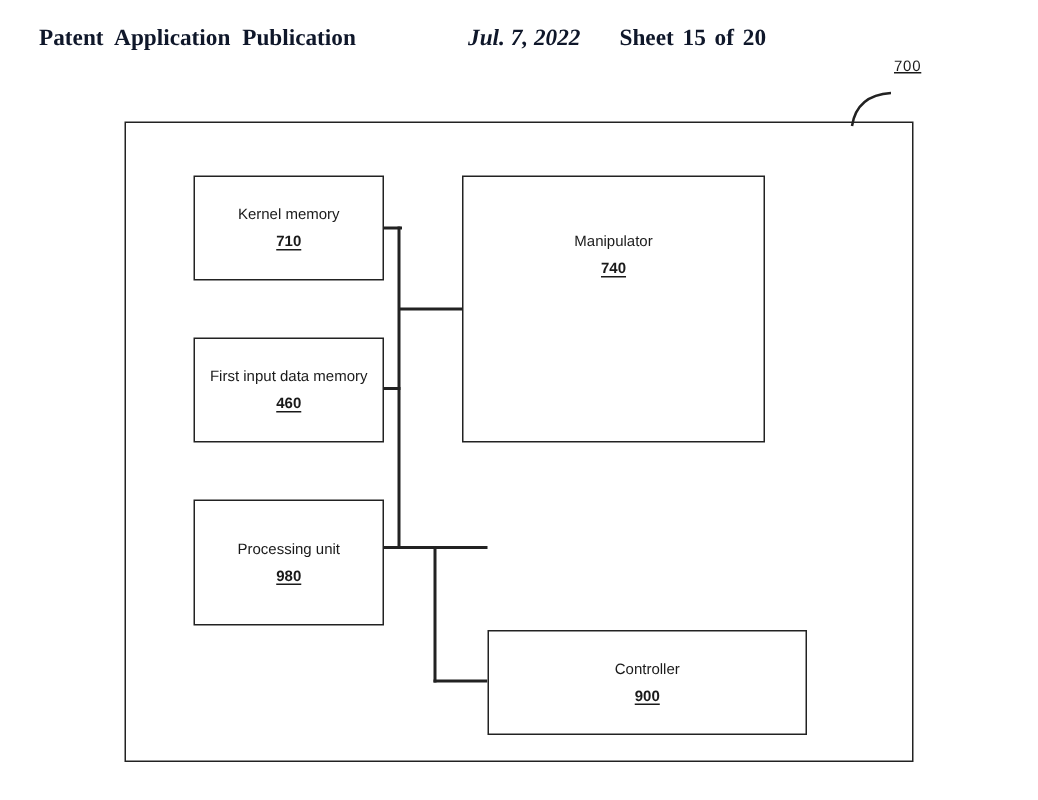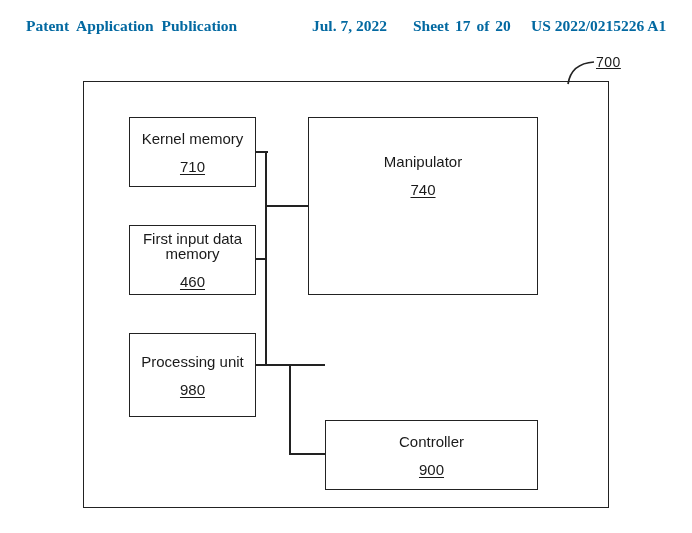--- a/index.html
+++ b/index.html
@@ -19,93 +19,93 @@
     overflow: hidden;
   }
   
   .hdr {
     position: absolute;
     top: 17px;
     font-family: "Liberation Serif", serif;
     font-weight: bold;
     font-size: 15.5px;
     white-space: nowrap;
-    color: #0369a1;
+    color: #0f172a;
   }
   .hdr-publication { left: 26px;  word-spacing: 4px; }
-  .hdr-date        { left: 312px; }
+  .hdr-date        { left: 312px; font-style: italic; }
   .hdr-sheet       { left: 413px; word-spacing: 2px; }
   .hdr-patnum      { left: 531px; }
   
   .outer-box {
     position: absolute;
     left: 83px; top: 81px;
     width: 526px; height: 427px;
     border: 1.6px solid var(--line);
     background: transparent;
   }
   .block {
     position: absolute;
     border: 1.8px solid var(--line);
     background: var(--background);
     display: flex;
     flex-direction: column;
     align-items: center;
     justify-content: center;
     text-align: center;
-    font-size: 15px;
+    font-size: 10px;
     line-height: 15px;
     padding: 2px 6px;
   }
   .block .num {
     text-decoration: underline;
     text-underline-offset: 2px;
-    margin-top: 13px;
+    margin-top: 3px;
+    font-weight: bold;
   }
   .block-kernel     { left: 129px; top: 117px; width: 127px; height: 70px; }
   .block-firstinput { left: 129px; top: 225px; width: 127px; height: 70px; }
   .block-processing { left: 129px; top: 333px; width: 127px; height: 84px; }
-  .block-manipulator{ left: 308px; top: 117px; width: 230px; height: 178px; justify-content: flex-start; padding-top: 36px; }
+  .block-manipulator{ left: 308px; top: 117px; width: 202px; height: 178px; justify-content: flex-start; padding-top: 36px; }
   .block-3dmemory   { left: 325px; top: 332px; width: 213px; height: 70px; }
   .block-controller { left: 325px; top: 420px; width: 213px; height: 70px; text-align: right; }
   .wrap-label { max-width: 110px; }
   
   .line {
     position: absolute;
     background: var(--line);
   }
   .line-kernel-stub   { left: 255px; top: 151px; width: 13px; height: 2px; }
   .line-bus           { left: 265px; top: 151px; width: 2px;  height: 215px; }
   .line-manip-branch  { left: 266px; top: 205px; width: 42px; height: 2px; }
   .line-input-stub    { left: 255px; top: 258px; width: 12px; height: 2px; }
   .line-proc-3d       { left: 255px; top: 364px; width: 70px; height: 2px; }
   .line-ctrl-drop     { left: 289px; top: 364px; width: 2px;  height: 91px; }
   .line-ctrl-branch   { left: 289px; top: 453px; width: 36px; height: 2px; }
   
   .fig-ref-label {
     position: absolute;
-    left: 596px; top: 54px;
-    font-size: 14px;
+    left: 596px; top: 39px;
+    font-size: 10px;
     letter-spacing: 0.5px;
     text-decoration: underline;
   }
   .fig-ref-leader {
     position: absolute;
     left: 565px; top: 59px;
   }
 </style>
 </head>
 <body>
 
 <div class="page">
 
   <span class="hdr hdr-publication">Patent Application Publication</span>
   <span class="hdr hdr-date">Jul. 7, 2022</span>
-  <span class="hdr hdr-sheet">Sheet 17 of 20</span>
-  <span class="hdr hdr-patnum">US 2022/0215226 A1</span>
+  <span class="hdr hdr-sheet">Sheet 15 of 20</span>
 
   <svg class="fig-ref-leader" width="32" height="26" viewBox="0 0 32 26">
     <path d="M3,25 C5,12 13,4 29,3" fill="none" stroke="#222222" stroke-width="1.7"></path>
   </svg>
   <span class="fig-ref-label">700</span>
 
   <div class="outer-box"></div>
 
   <div class="line line-kernel-stub"></div>
   <div class="line line-bus"></div>

